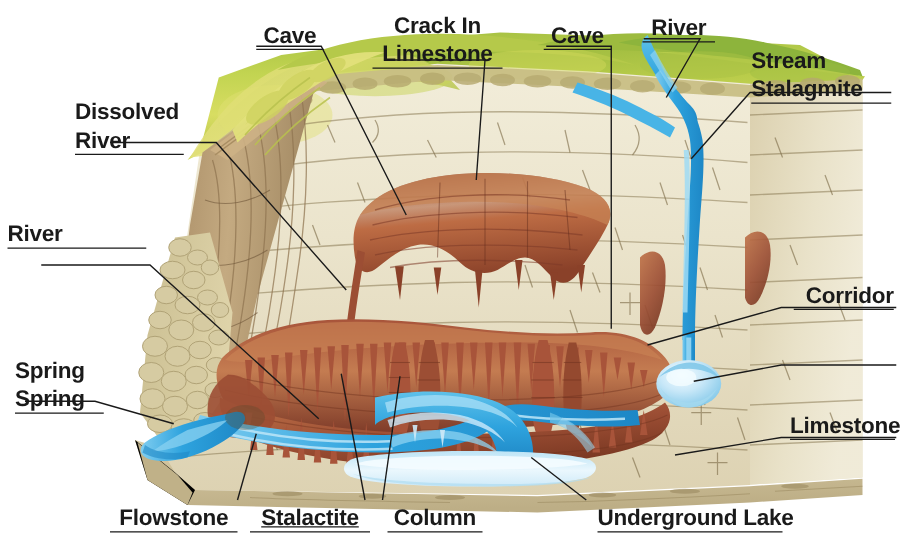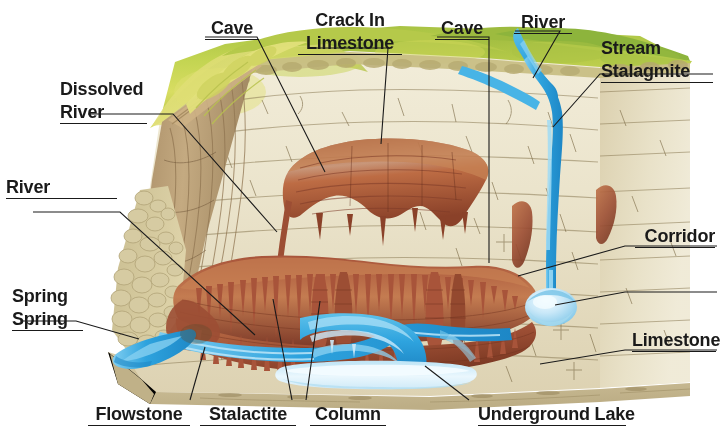--- a/index.html
+++ b/index.html
@@ -687,21 +687,21 @@
 
 
   <div class="lbl lft" style="left:632px; top:330px; width:84px;">
     <span class="ln">Limestone</span>
   </div>
 
   <div class="lbl ctr" style="left:88px; top:404px; width:102px;">
     <span class="ln">Flowstone</span>
   </div>
 
-  <div class="lbl ctr" style="left:200px; top:404px; width:96px;">
+  <div class="lbl ctr" style="left:200px; top:404px; width:96px;text-decoration:underline;">
     <span class="ln">Stalactite</span>
   </div>
 
   <div class="lbl ctr" style="left:478px; top:404px; width:148px;">
     <span class="ln">Underground Lake</span>
   </div>
 
   <div class="lbl ctr" style="left:310px; top:404px; width:76px;">
     <span class="ln">Column</span>
   </div>

